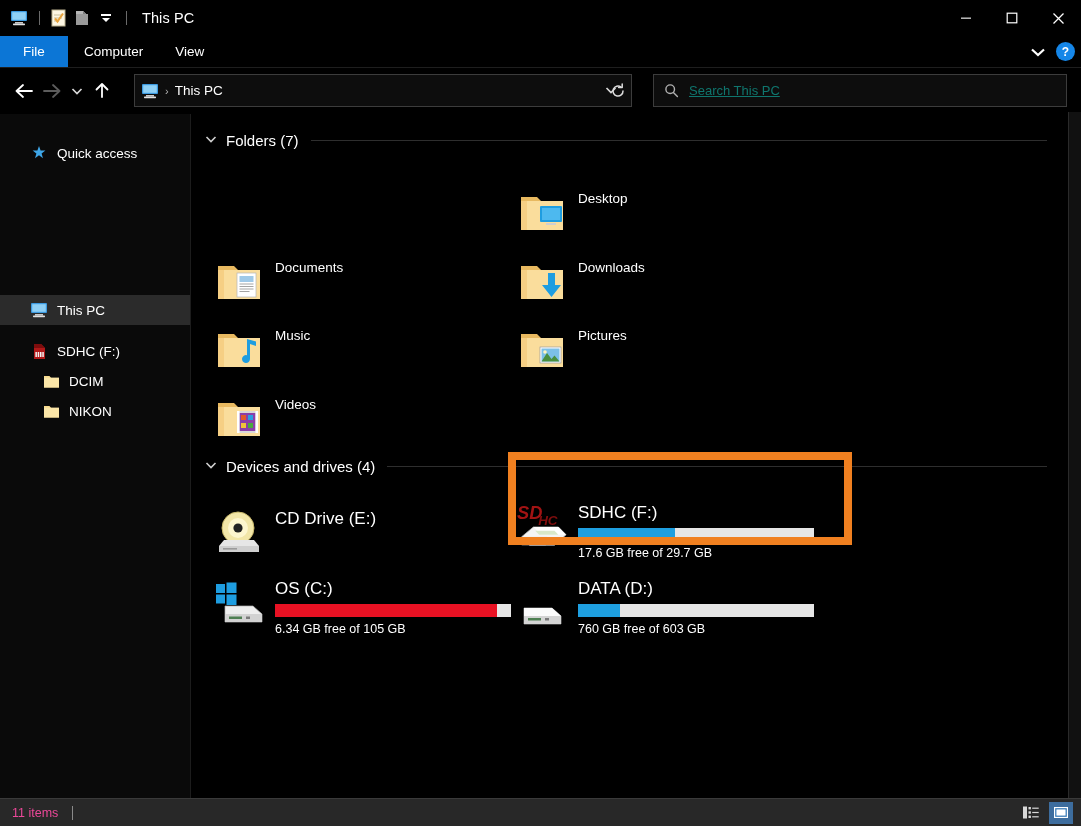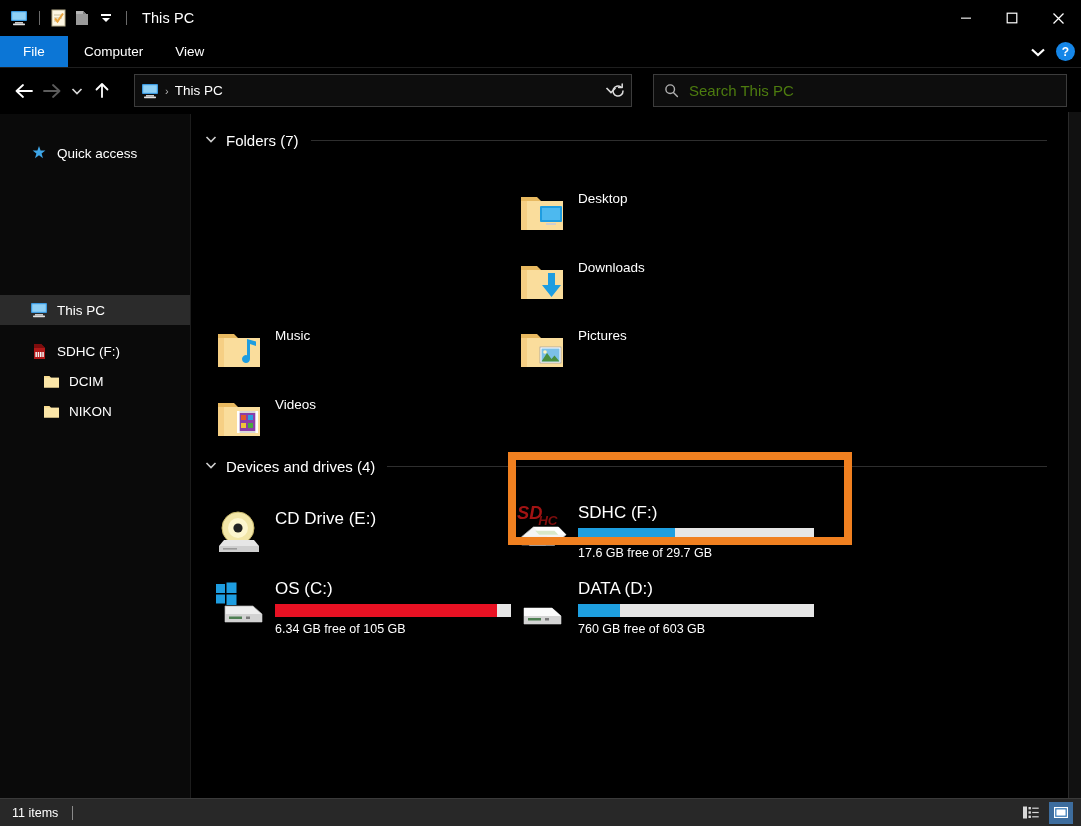--- a/index.html
+++ b/index.html
@@ -90,21 +90,21 @@
   .addr-pcicon { margin-right: 2px; display:flex; align-items:center; }
   .addr-chev { color: #b4b4b4; font-size: 11px; padding: 0 6px 0 4px; }
   .addr-text { font-size: 13.5px; color: #ffffff; flex: 1; }
   .addr-dd { color: #d0d0d0; padding: 0 8px; font-size: 11px; }
   .searchbox {
     position: absolute; left: 653px; top: 74px;
     width: 414px; height: 33px;
     background: #0d0d0d; border: 1px solid #3c3c3c;
     display: flex; align-items: center; padding: 0 10px;
   }
-  .search-ph { font-size: 15px; color: #4d7c0f; margin-left: 10px; }
+  .search-ph { font-size: 13px; color: #0f766e; margin-left: 10px; text-decoration: underline; }
 
   
   .sidebar {
     position: absolute; left: 0; top: 114px; width: 190px; height: 684px;
     background: #0a0a0a;
     overflow: hidden;
   }
   .nav-item {
     display: flex; align-items: center; height: 30px;
     padding-left: 30px; font-size: 13.5px; color: #ffffff;
@@ -164,21 +164,21 @@
   .highlight {
     position: absolute; border-style: solid; pointer-events: none;
   }
 
   
   .statusbar {
     position: absolute; left: 0; bottom: 0; width: 1081px; height: 28px;
     background: #282828; display: flex; align-items: center;
     border-top: 1px solid #3a3a3a;
   }
-  .status-text { font-size: 12.5px; color: #ffffff; margin-left: 12px; }
+  .status-text { font-size: 12.5px; color: #ec4899; margin-left: 12px; }
   .status-div {
     width: 1px; height: 14px; background: #8a8a8a; margin-left: 14px;
   }
   .viewbtns {
     position: absolute; right: 8px; display: flex; align-items: center; gap: 6px;
   }
   .vbtn {
     width: 24px; height: 22px; display: flex; align-items: center;
     justify-content: center;
   }
@@ -416,20 +416,33 @@
             <path d="M3 9 h42 v29 h-42 z" fill="#f6cf84"></path>
             <path d="M9 9 h36 v29 h-36 z" fill="#fadd9c"></path>
             <rect x="22" y="14" width="22" height="16" rx="1" fill="#1e9de0"></rect>
             <rect x="24" y="16" width="18" height="12" fill="#4db9ef"></rect>
             <rect x="28" y="31" width="10" height="2" fill="#cfcfcf"></rect>
           </svg>
         </div>
         <div class="tile-label">Desktop</div>
       </div>
 
+      <div class="tile" style="left:22px; top:103px;">
+        <div class="tile-ico">
+          <svg width="48" height="42" viewBox="0 0 48 42">
+            <path d="M3 5 h16 l4 4 h22 v29 h-42 z" fill="#e8b960"></path>
+            <path d="M3 9 h42 v29 h-42 z" fill="#f6cf84"></path>
+            <path d="M9 9 h36 v29 h-36 z" fill="#fadd9c"></path>
+            <rect x="22" y="12" width="19" height="24" fill="#ffffff" stroke="#b5b5b5" stroke-width=".7"></rect>
+            <rect x="24.5" y="15" width="14" height="6" fill="#9fc9e8"></rect>
+            <path d="M24.5 23 h14 M24.5 25.5 h14 M24.5 28 h14 M24.5 30.5 h10" stroke="#9a9a9a" stroke-width=".9"></path>
+          </svg>
+        </div>
+        <div class="tile-label">Documents</div>
+      </div>
 
       <div class="tile" style="left:325px; top:103px;">
         <div class="tile-ico">
           <svg width="48" height="42" viewBox="0 0 48 42">
             <path d="M3 5 h16 l4 4 h22 v29 h-42 z" fill="#e8b960"></path>
             <path d="M3 9 h42 v29 h-42 z" fill="#f6cf84"></path>
             <path d="M9 9 h36 v29 h-36 z" fill="#fadd9c"></path>
             <path d="M30 12 h7 v12 h6 l-9.5 12 l-9.5 -12 h6 z" fill="#1e9de0"></path>
           </svg>
         </div>

